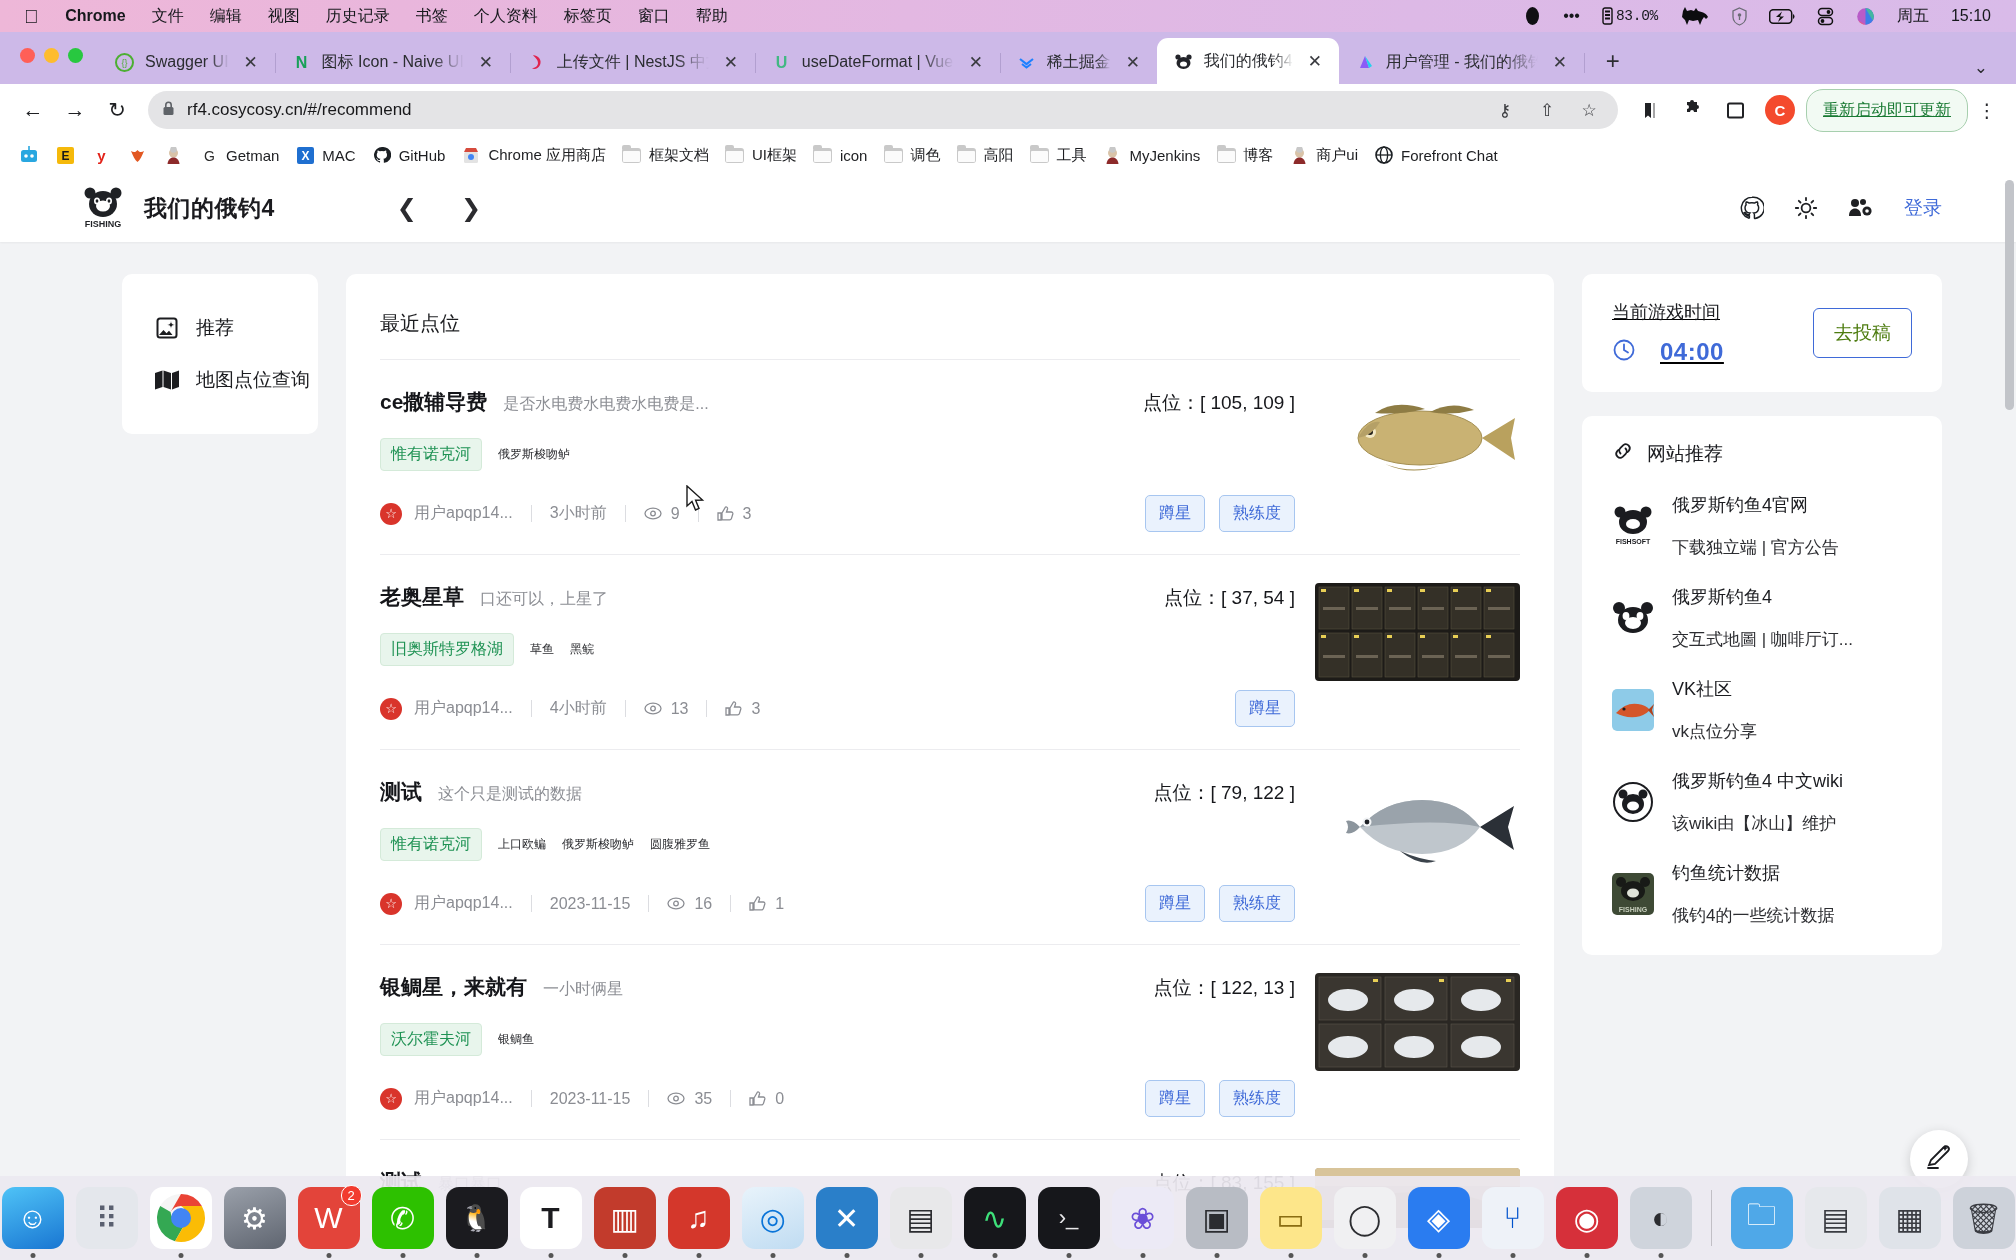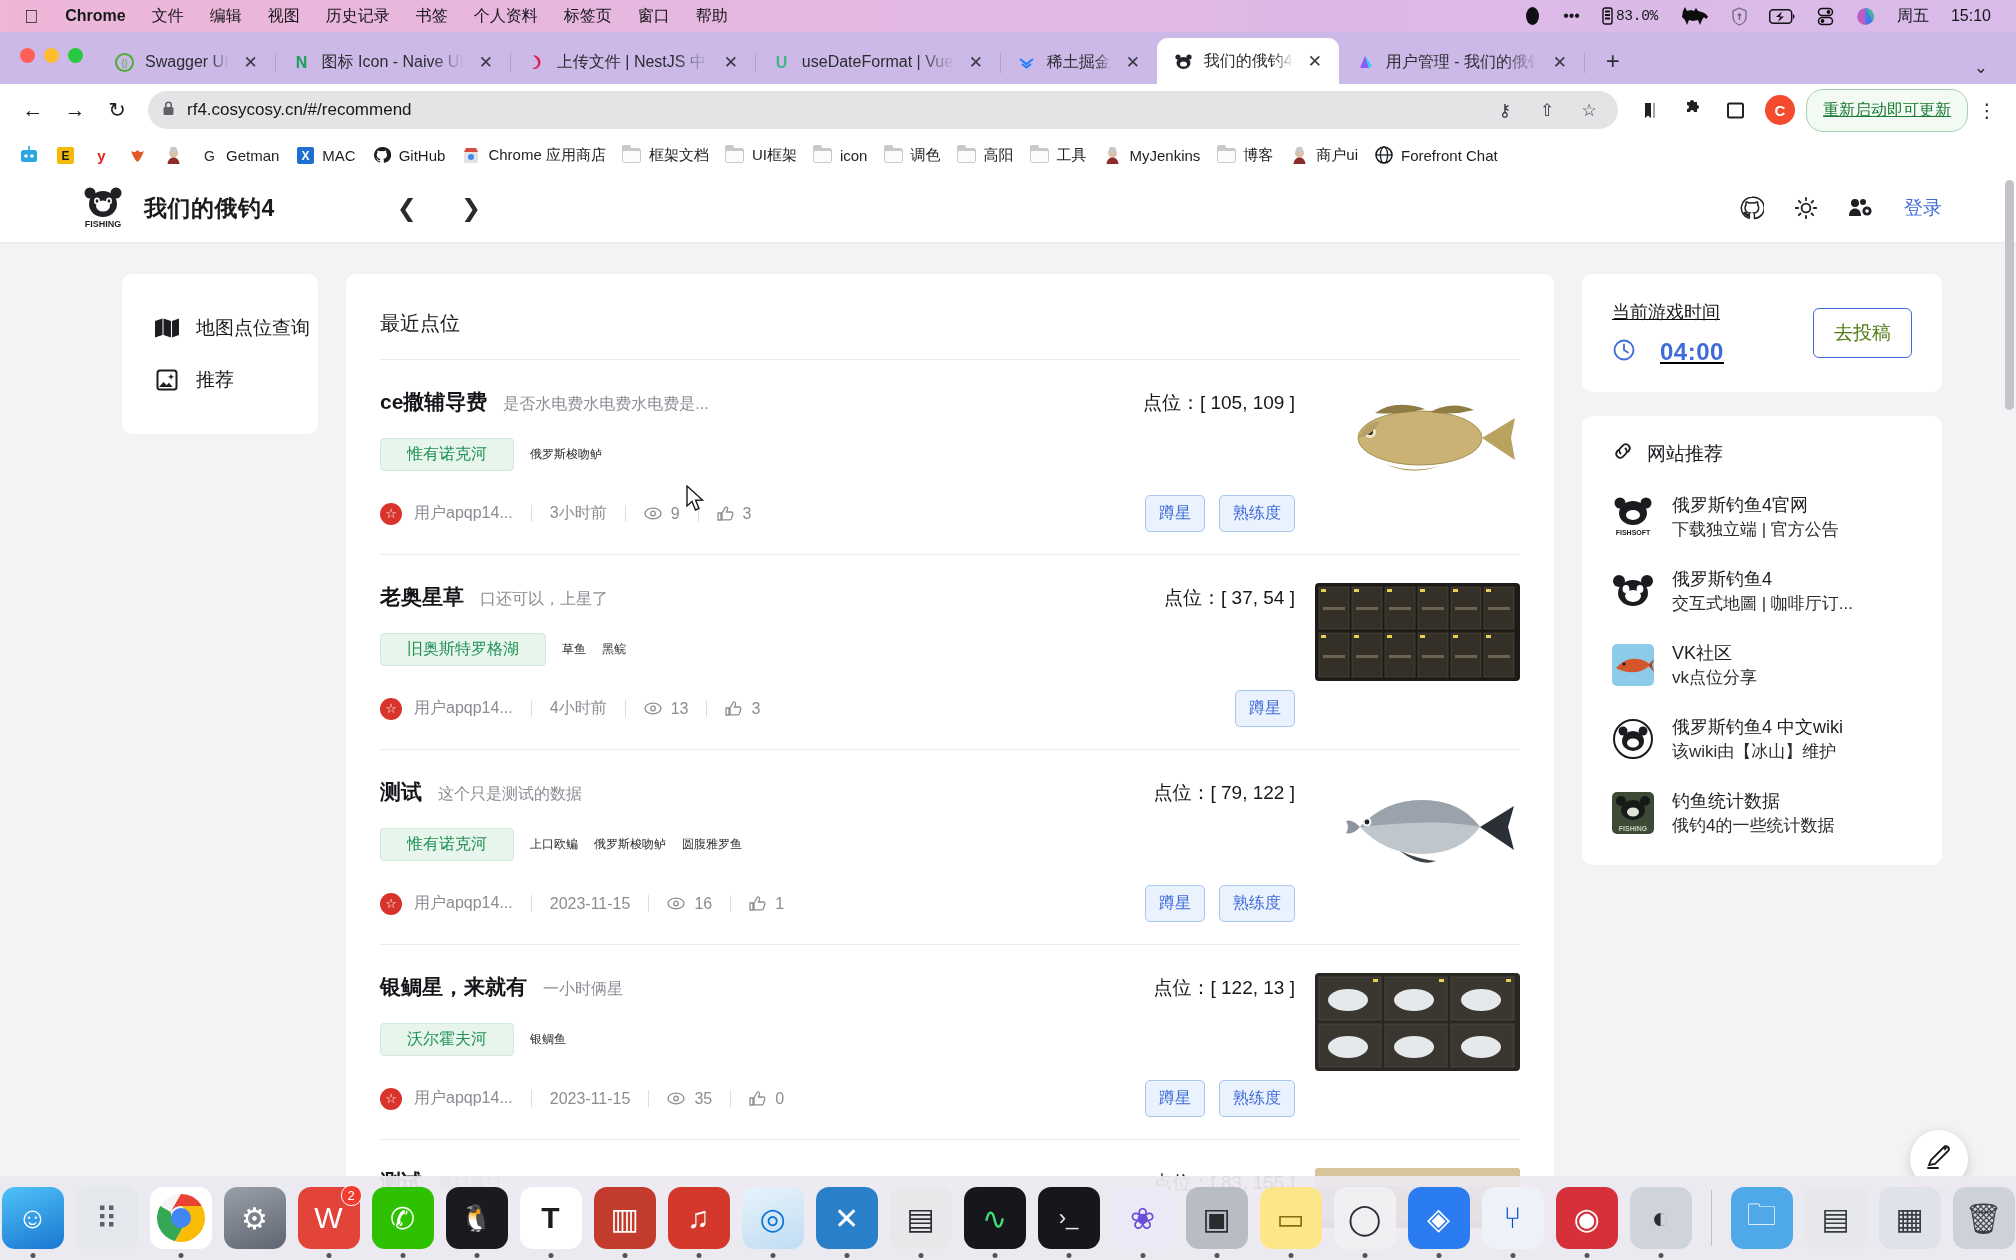--- a/index.html
+++ b/index.html
@@ -126,21 +126,21 @@
   .list-card { padding: 0 34px 10px 34px; }
   .list-title { font-size: 20px; color: #1c1d20; padding: 36px 0 22px 0; }
   .entry { border-top: 1px solid #ececef; padding: 28px 0 22px 0; display: flex; gap: 20px; }
   .entry-main { flex: 1; min-width: 0; }
   .entry-row1 { display: flex; align-items: baseline; }
   .e-title { font-size: 21px; font-weight: bold; color: #15161a; white-space: nowrap; }
   .e-sub { font-size: 16px; color: #8b8d93; margin-left: 16px; white-space: nowrap; overflow: hidden; }
   .e-coord { margin-left: auto; font-size: 19px; color: #16171b; white-space: nowrap; padding-left: 24px; }
   .entry-row2 { margin-top: 22px; display: flex; align-items: center; gap: 16px; flex-wrap: wrap; }
   .chip { background: #e8f5ec; color: #1f9254; border: 1px solid #d4ead9; border-radius: 4px;
-    padding: 5px 26px; font-size: 16px; }
+    padding: 5px 10px; font-size: 16px; }
   .fish { font-size: 12px; color: #2c2d31; }
   .entry-row3 { margin-top: 24px; display: flex; align-items: center; gap: 0; }
   .uavatar { width: 22px; height: 22px; border-radius: 50%; background: #d9342b; flex:0 0 22px;
      display:flex; align-items:center; justify-content:center; color:#fff; font-size: 13px; }
   .uname { font-size: 16px; color: #8b8d93; margin-left: 12px; }
   .meta-sep { width: 1px; height: 17px; background: #dcdde1; margin: 0 18px; }
   .meta { font-size: 16px; color: #8b8d93; display: flex; align-items: center; gap: 9px; }
   .btns { margin-left: auto; display: flex; gap: 14px; }
   .sbtn { border: 1px solid #a7c6f0; background: #eaf2fd; color: #3f6ad8; border-radius: 5px;
     padding: 7px 13px; font-size: 16px; white-space: nowrap; }
@@ -154,21 +154,21 @@
   .time-val { display: flex; align-items: center; gap: 24px; margin-top: 14px; }
   .time-num { font-size: 24px; font-weight: bold; color: #3f6ad8; letter-spacing: .5px; }
   .post-btn { border: 1px solid #3f6ad8; border-radius: 6px; color: #4d7c0f; font-size: 19px;
     padding: 11px 20px; background: #fff; }
   .rec-card { margin-top: 24px; padding: 24px 30px 28px 30px; }
   .rec-head { display: flex; align-items: center; gap: 13px; font-size: 19px; color: #1b1c20; }
   .rec-item { display: flex; align-items: center; gap: 18px; margin-top: 26px; }
   .rec-ico { width: 42px; height: 42px; flex:0 0 42px; border-radius: 5px; overflow:hidden;
     display:flex; align-items:center; justify-content:center; background:#fff; }
   .rec-t1 { font-size: 18px; color: #1b1c20; white-space: nowrap; }
-  .rec-t2 { font-size: 17px; color: #2c2d31; margin-top: 1px; white-space: nowrap;
+  .rec-t2 { font-size: 17px; color: #2c2d31; margin-top: 19px; white-space: nowrap;
     max-width: 224px; overflow: hidden; text-overflow: ellipsis; }
 
   
   .fab { position: absolute; right: 48px; bottom: 72px; width: 58px; height: 58px; border-radius: 50%;
     background: #fff; box-shadow: 0 3px 12px rgba(0,0,0,.16); display:flex; align-items:center; justify-content:center; }
 
   
   .pagescroll { position: absolute; right: 2px; top: 6px; width: 9px; height: 230px; background: #c2c4c9; border-radius: 5px; }
 
   
@@ -596,37 +596,37 @@
         <span class="login-link">登录</span>
       </span>
     </div>
 
     <div class="cols">
 
       <div class="col-left">
         <div class="card leftnav">
           <div class="nav-item">
             <span class="nav-ico">
+              <svg width="24" height="24" viewBox="0 0 24 24">
+                  <rect x="2.5" y="2.5" width="19" height="19" rx="2.5" fill="none" stroke="#1c1d20" stroke-width="2"></rect>
+                  <path d="M16 5 l1.1 2.7 L19.8 8.8 l-2.7 1.1 L16 12.6 l-1.1-2.7 L12.2 8.8 l2.7-1.1 z" fill="#1c1d20" stroke="#fff" stroke-width=".7"></path>
+                  <path d="M4 19 l4.5-5 3 3.3 2.5-2.5 3.5 4.2 z" fill="#1c1d20"></path>
+                </svg>
+            </span>
+            <span>推荐</span>
+          </div>
+          <div class="nav-item">
+            <span class="nav-ico">
               <svg width="26" height="22" viewBox="0 0 26 22">
                   <path d="M1 4 L8.5 1.5 V18 L1 20.5 Z" fill="#1c1d20"></path>
                   <path d="M9.5 1.5 L17 4 V20.5 L9.5 18 Z" fill="#1c1d20"></path>
                   <path d="M18 4 L25 1.5 V18 L18 20.5 Z" fill="#1c1d20"></path>
                 </svg>
             </span>
             <span>地图点位查询</span>
-          </div>
-          <div class="nav-item">
-            <span class="nav-ico">
-              <svg width="24" height="24" viewBox="0 0 24 24">
-                  <rect x="2.5" y="2.5" width="19" height="19" rx="2.5" fill="none" stroke="#1c1d20" stroke-width="2"></rect>
-                  <path d="M16 5 l1.1 2.7 L19.8 8.8 l-2.7 1.1 L16 12.6 l-1.1-2.7 L12.2 8.8 l2.7-1.1 z" fill="#1c1d20" stroke="#fff" stroke-width=".7"></path>
-                  <path d="M4 19 l4.5-5 3 3.3 2.5-2.5 3.5 4.2 z" fill="#1c1d20"></path>
-                </svg>
-            </span>
-            <span>推荐</span>
           </div>
         </div>
       </div>
 
       <div class="col-mid">
         <div class="card list-card">
           <div class="list-title">最近点位</div>
 
           <div class="entry">
             <div class="entry-main">

